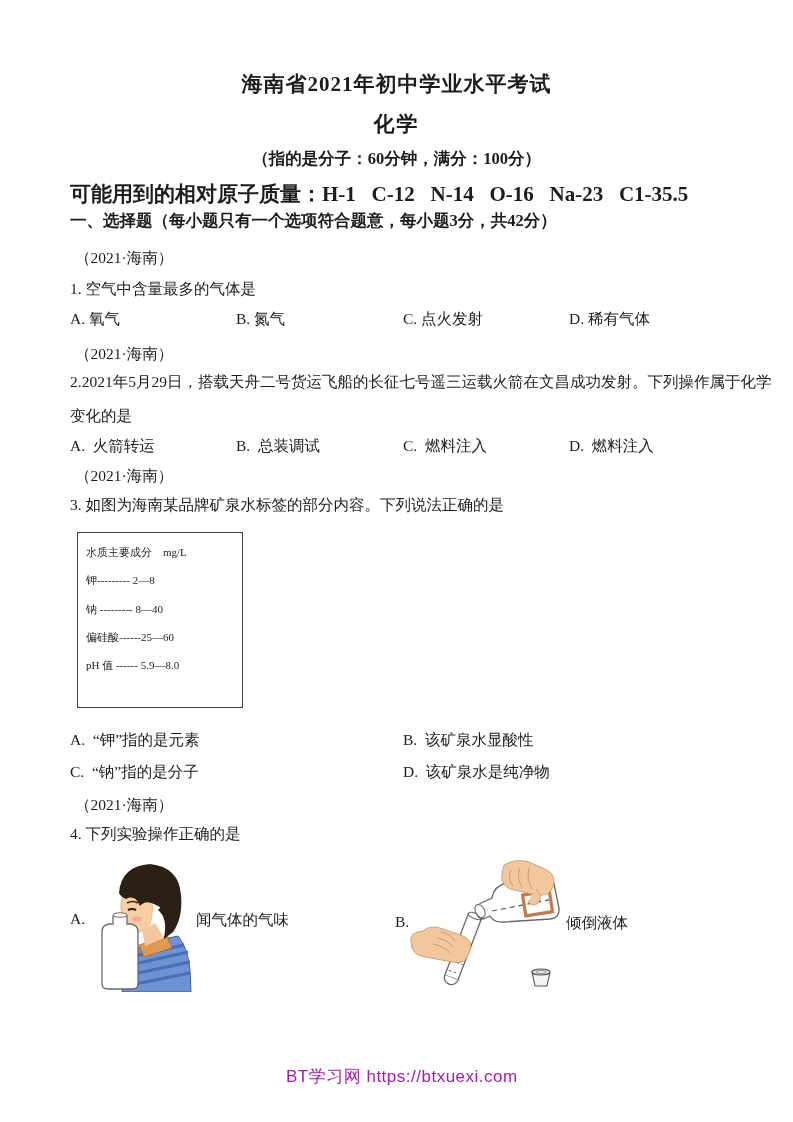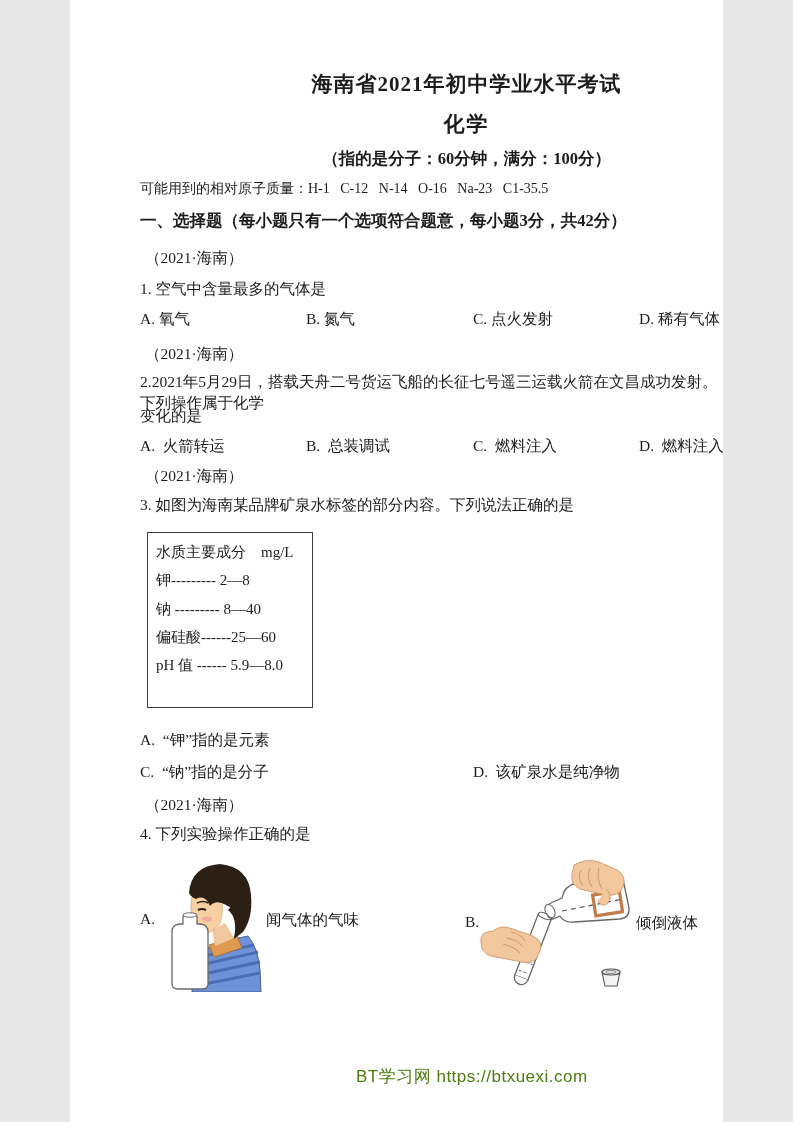--- a/index.html
+++ b/index.html
@@ -1,31 +1,31 @@
 <!DOCTYPE html>
 <html><head>
 <meta charset="utf-8">
 <style>
   html,body{margin:0;padding:0;background:#e8e8e8;}
   #page{
     position:relative;
-    width:653px;height:1122px;
+    width:793px;height:1122px;
     margin:0 auto;
     background:#ffffff;
     overflow:hidden;
     font-family:"Liberation Serif","DejaVu Serif",serif;
     color:#1c1c1c;
   }
   .abs{position:absolute;}
   .center{left:0;width:793px;text-align:center;}
   .pre{white-space:pre;}
   .title1{top:70px;font-size:21px;font-weight:bold;letter-spacing:1px;}
   .subject{top:110px;font-size:21px;font-weight:bold;letter-spacing:2px;}
   .exam-info{top:148px;font-size:16.5px;font-weight:bold;}
-  .atomic{top:180px;left:70px;font-size:14px;font-weight:normal;}
+  .atomic{top:180px;left:70px;font-size:21px;font-weight:bold;}
   .section{top:210px;left:70px;font-size:16.5px;font-weight:bold;}
   .body-text{font-size:15.5px;}
   .src{left:75px;}
   .stem{left:70px;}
   .opts4{
     left:70px;width:670px;
     display:grid;
     grid-template-columns:166px 167px 166px 1fr;
   }
   .opts2{
@@ -33,28 +33,28 @@
     display:grid;
     grid-template-columns:333px 1fr;
   }
   .opt{white-space:pre;}
   
   .label-box{
     left:77px;top:532px;width:166px;height:176px;
     border:1.4px solid #3d3d3d;
     box-sizing:border-box;
     padding:5px 0 15px 8px;
-    font-size:15px;
+    font-size:11px;
   }
   .label-box .row{line-height:28.3px;white-space:pre;}
   .illu{pointer-events:none;}
   .watermark{
     left:286px;top:1065px;
     font-family:"Liberation Sans","DejaVu Sans",sans-serif;
-    font-size:17px;color:#4d7c0f;letter-spacing:.5px;
+    font-size:17px;color:#a21caf;letter-spacing:.5px;
   }
 </style>
 </head>
 <body>
 
 <div id="page">
 
   <div class="abs center title1">海南省2021年初中学业水平考试</div>
   <div class="abs center subject">化学</div>
   <div class="abs center exam-info">（指的是分子：60分钟，满分：100分）</div>
@@ -86,20 +86,21 @@
   <div class="abs label-box">
     <div class="row">水质主要成分    mg/L</div>
     <div class="row">钾--------- 2—8</div>
     <div class="row">钠 --------- 8—40</div>
     <div class="row">偏硅酸------25—60</div>
     <div class="row">pH 值 ------ 5.9—8.0</div>
   </div>
 
   <div class="abs body-text opts2" style="top:730px">
     <span class="opt">A.  “钾”指的是元素</span>
+    <span class="opt">B.  该矿泉水显酸性</span>
   </div>
   <div class="abs body-text opts2" style="top:762px">
     <span class="opt">C.  “钠”指的是分子</span>
     <span class="opt">D.  该矿泉水是纯净物</span>
   </div>
 
   <div class="abs body-text src" style="top:795px">（2021·海南）</div>
   <div class="abs body-text stem" style="top:824px">4. 下列实验操作正确的是</div>
 
   <div class="abs body-text" style="left:70px;top:910px">A.</div>

